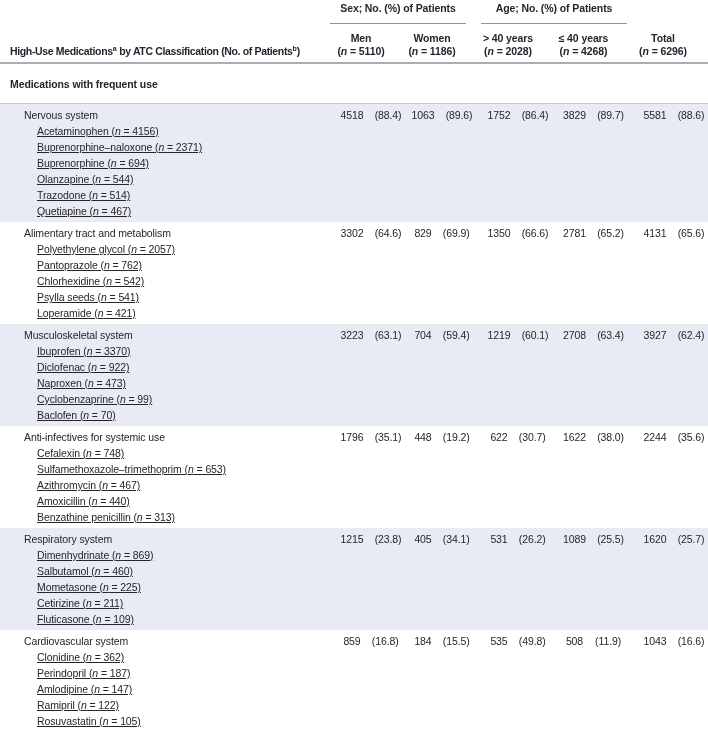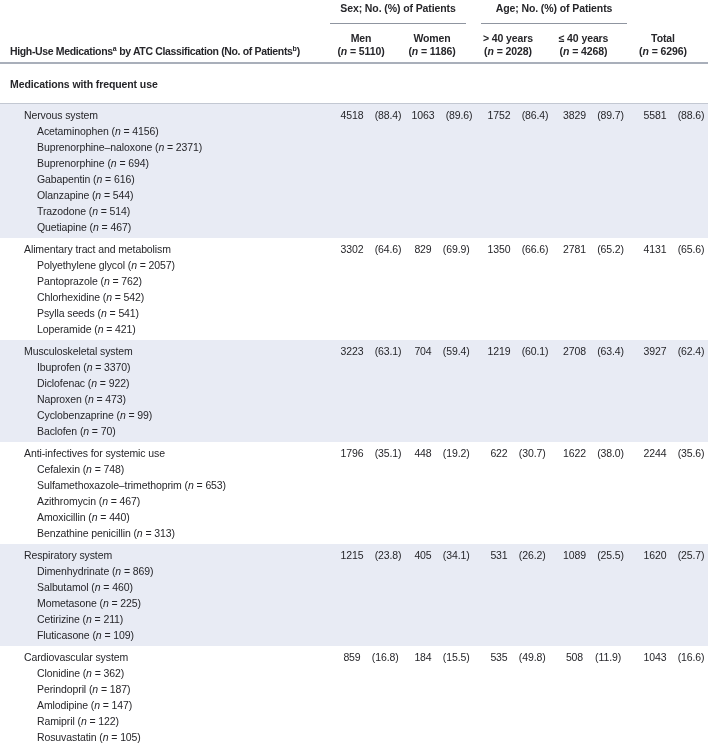--- a/index.html
+++ b/index.html
@@ -45,21 +45,21 @@
   .section-row {
     height: 39px; display: flex; align-items: center;
     font-weight: bold; padding-left: 10px;
   }
 
   
   .cat-block { padding: 3px 12px; }
   .cat-block.band { background: #e8ebf4; }
   .row { height: 16px; align-items: center; }
   .cat-name { padding-left: 12px; white-space: nowrap; }
-  .drug-name { grid-column: 1 / 2; padding-left: 25px; white-space: nowrap; }
+  .drug-name { grid-column: 1 / 2; padding-left: 25px; white-space: nowrap; text-decoration: underline; }
   .cell {
     display: flex; justify-content: center; align-items: baseline;
     padding-right: 4px; white-space: nowrap;
   }
   .cell.total { padding-right: 2px; }
   .cell .pct { width: 38px; text-align: right; display: inline-block; }
   sup { font-size: 7px; vertical-align: super; line-height: 0; letter-spacing: 0; }
   i { font-style: italic; }
 </style>
 </head>
@@ -138,23 +138,20 @@
         <div class="grid row">
           <div class="drug-name">Acetaminophen (<i>n</i> = 4156)</div>
         </div>
         <div class="grid row">
           <div class="drug-name">Buprenorphine–naloxone (<i>n</i> = 2371)</div>
         </div>
         <div class="grid row">
           <div class="drug-name">Buprenorphine (<i>n</i> = 694)</div>
         </div>
         <div class="grid row">
-          <div class="drug-name">Gabapentin (<i>n</i> = 616)</div>
-        </div>
-        <div class="grid row">
           <div class="drug-name">Olanzapine (<i>n</i> = 544)</div>
         </div>
         <div class="grid row">
           <div class="drug-name">Trazodone (<i>n</i> = 514)</div>
         </div>
         <div class="grid row">
           <div class="drug-name">Quetiapine (<i>n</i> = 467)</div>
         </div>
       </div>
       <div class="cat-block">

